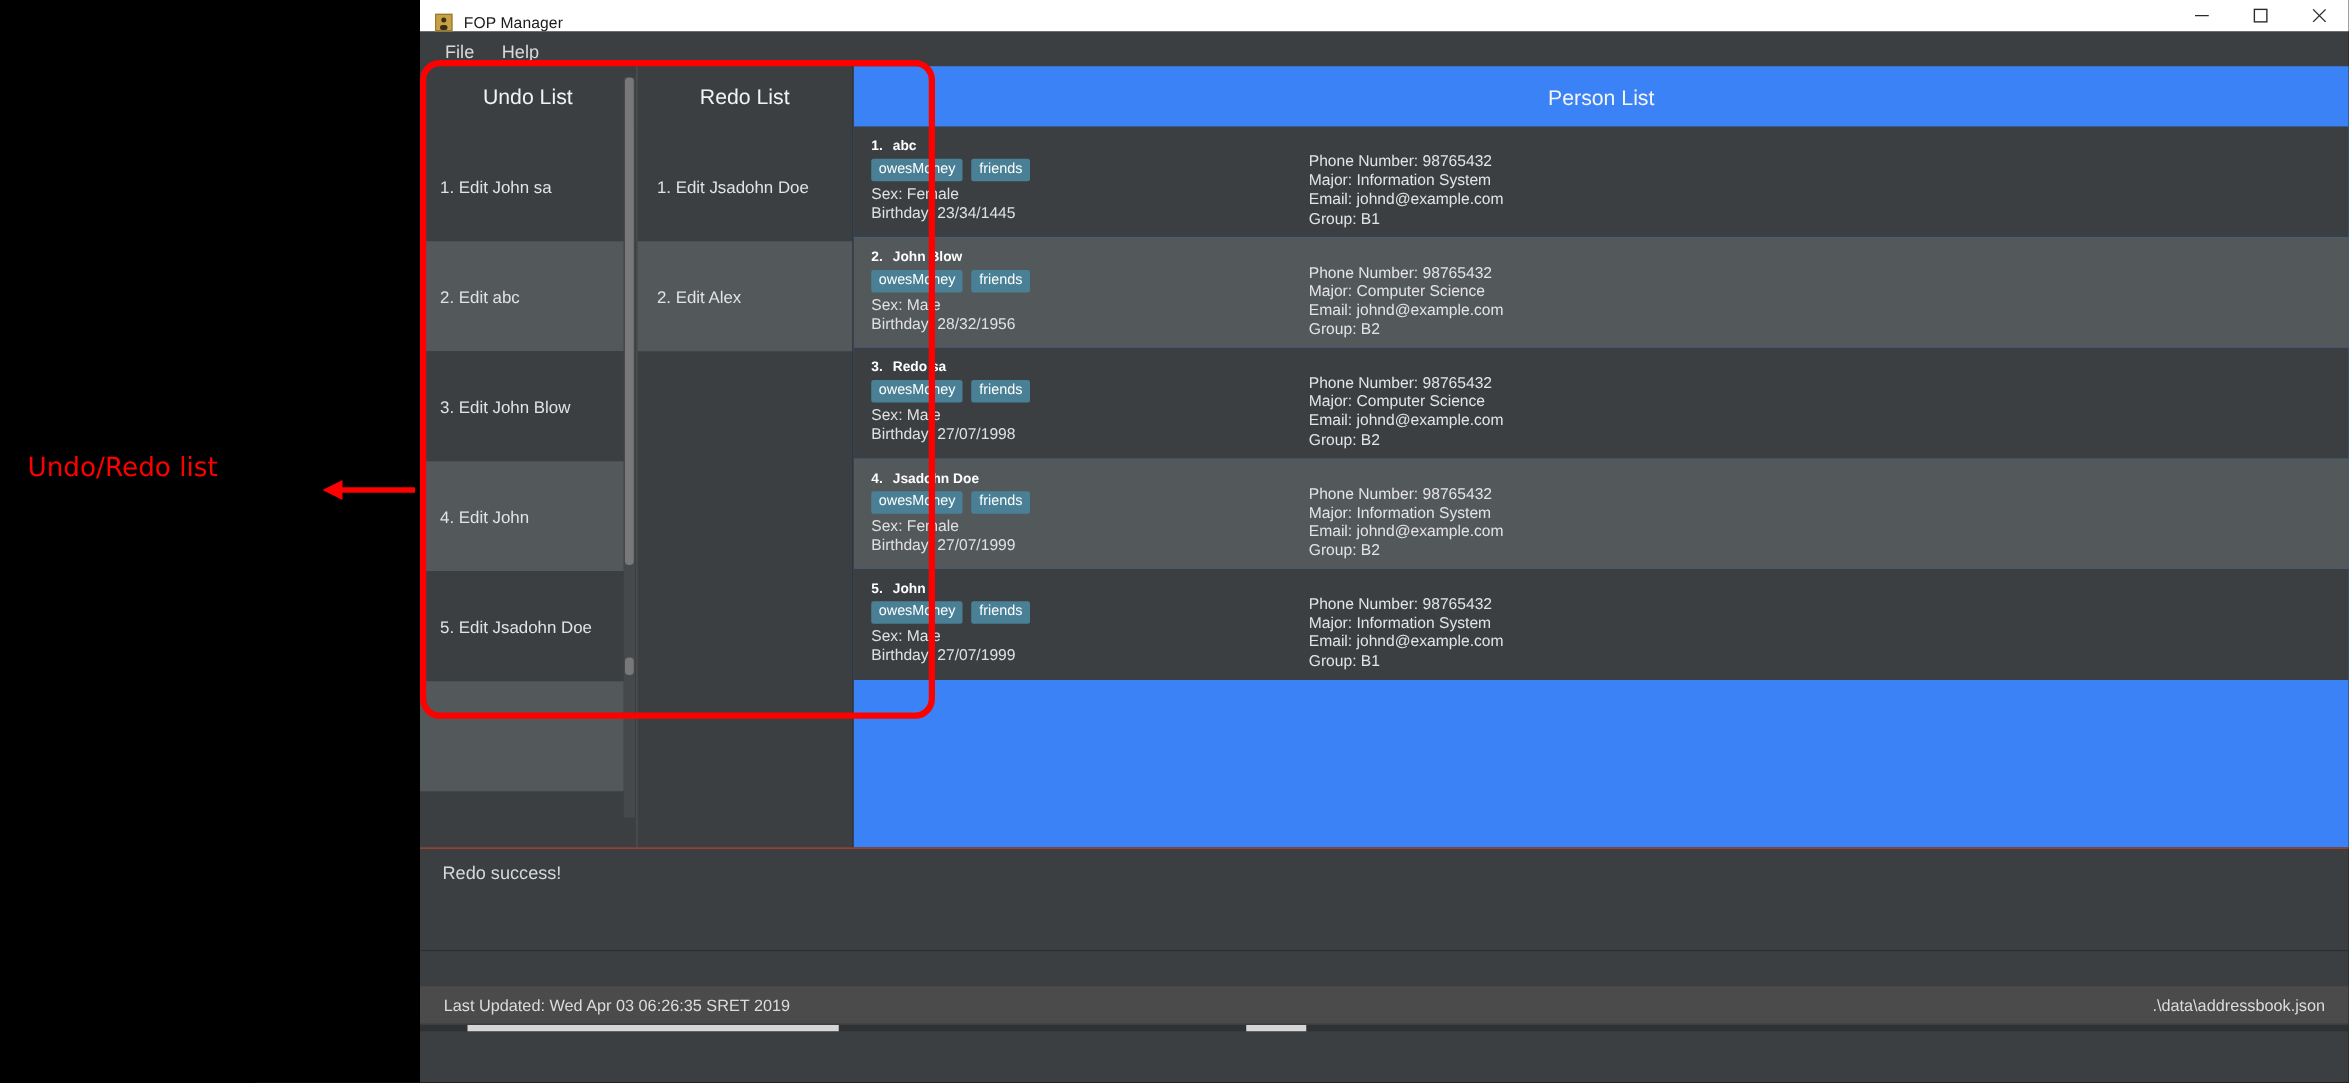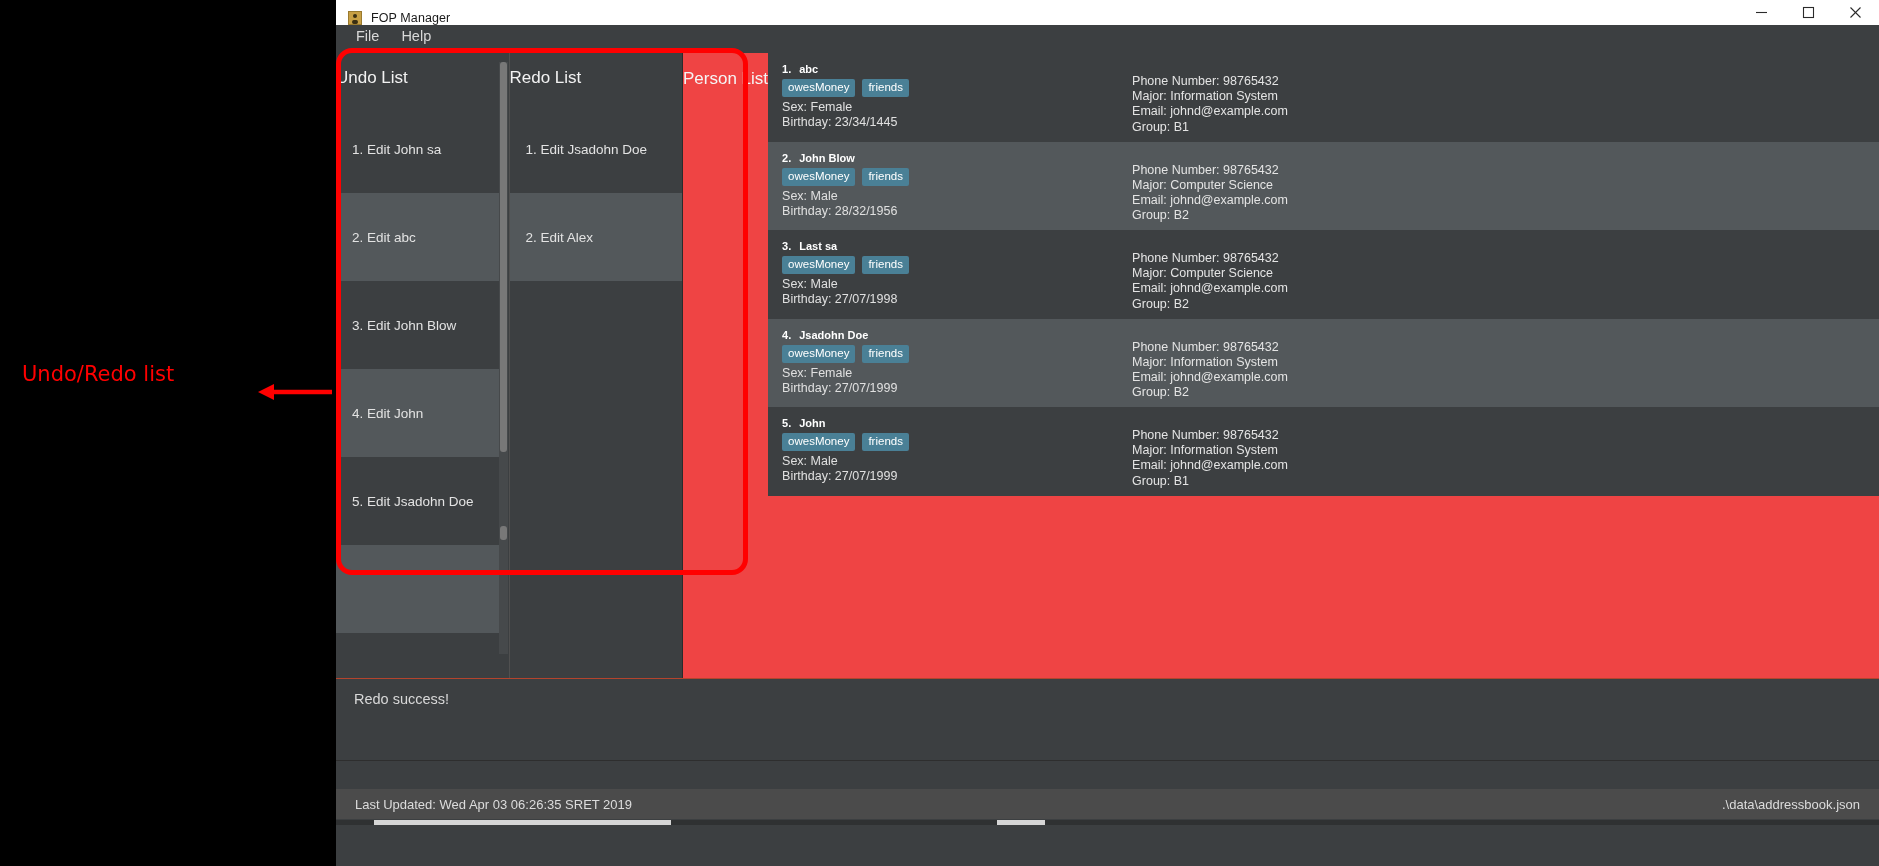--- a/index.html
+++ b/index.html
@@ -73,21 +73,21 @@
     align-items: center;
     justify-content: center;
   }
   .win-btn svg { display: block; }
 
   
   .menubar {
     height: 28px;
     background: #3c3f41;
     display: flex;
-    align-items: flex-start;
+    align-items: flex-end;
     padding-left: 9px;
   }
   .menu-item {
     font-size: 14.5px;
     color: #d9d9d9;
     padding: 3px 11px;
   }
 
   
   .main {
@@ -112,21 +112,21 @@
     position: relative;
     width: 173px;
     display: flex;
     flex-direction: column;
   }
   .list-col.undo { border-right: 1px solid #505050; }
 
   .list-head {
     height: 36px;
     line-height: 36px;
-    text-align: left;
+    text-align: center;
     color: #f2f2f2;
     font-size: 17px;
     margin-top: 7px;
   }
 
   .list-body {
     position: relative;
     flex: 1;
     overflow: hidden;
     margin: 9px 0 0 0;
@@ -173,23 +173,23 @@
     width: 7px;
     height: 14px;
     background: #787878;
     border-radius: 3px;
   }
 
   
   .person-pane {
     flex: 1;
     position: relative;
-    background: #ef4444;
-    display: flex;
-    flex-direction: row;
+    background: #3b82f6;
+    display: flex;
+    flex-direction: column;
   }
   .person-head {
     height: 44px;
     line-height: 44px;
     text-align: center;
     color: #f5f5f5;
     font-size: 17px;
     margin-top: 4px;
   }
   .person-list {
@@ -444,21 +444,21 @@
               <div class="p-line">Sex: Male</div>
               <div class="p-line">Birthday: 28/32/1956</div>
               <div class="p-details">
                 <div>Phone Number: 98765432</div>
                 <div>Major: Computer Science</div>
                 <div>Email: johnd@example.com</div>
                 <div>Group: B2</div>
               </div>
             </div>
             <div class="person-row odd">
-              <div class="p-name"><span class="idx">3.</span><span>Last sa</span></div>
+              <div class="p-name"><span class="idx">3.</span><span>Redo sa</span></div>
               <div class="p-tags">
                 <span class="tag">owesMoney</span>
                 <span class="tag">friends</span>
               </div>
               <div class="p-line">Sex: Male</div>
               <div class="p-line">Birthday: 27/07/1998</div>
               <div class="p-details">
                 <div>Phone Number: 98765432</div>
                 <div>Major: Computer Science</div>
                 <div>Email: johnd@example.com</div>

